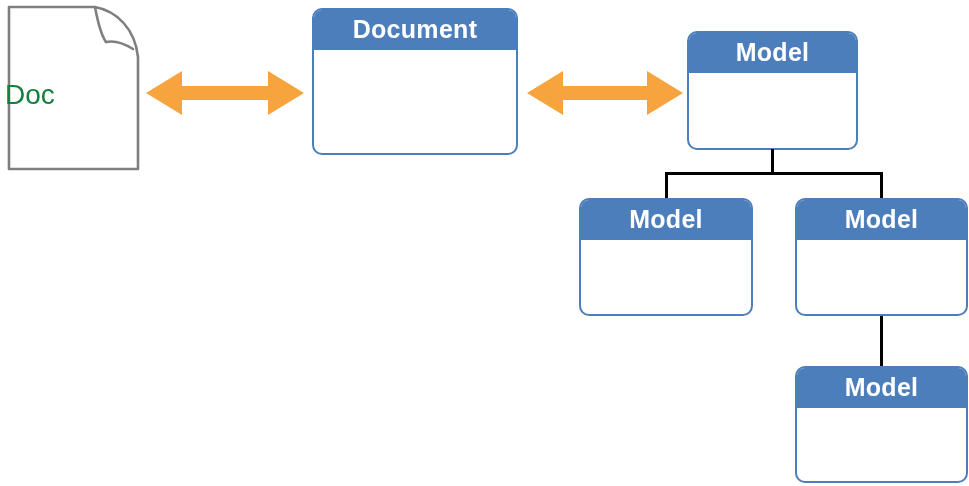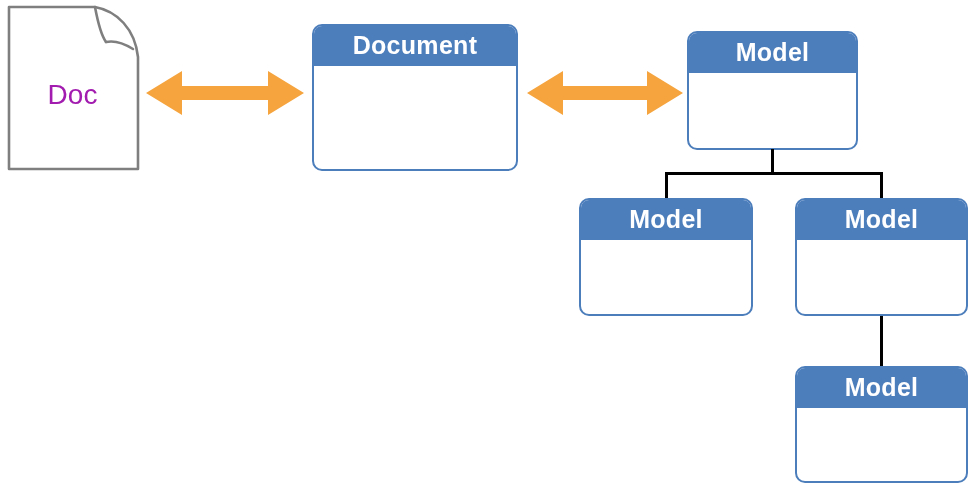--- a/index.html
+++ b/index.html
@@ -34,23 +34,23 @@
   .doc-icon path.inner {
     fill: none;
   }
   .doc-label {
     position: absolute;
     left: 5px;
     top: 78px;
     width: 135px;
     height: 34px;
     line-height: 34px;
-    text-align: center;
+    text-align: left;
     font-size: 28px;
-    color: #a21caf;
+    color: #15803d;
   }
 
   
   .arrow {
     position: absolute;
   }
   .arrow polygon {
     fill: var(--arrow-orange, #f5a43e);
   }
 
@@ -70,21 +70,21 @@
     color: var(--title-white, #fff);
     font-weight: bold;
     font-size: 25px;
     text-align: center;
     letter-spacing: 0.3px;
   }
   .node-body {
     background: #ffffff;
   }
 
-  .document-node { left: 312px; top: 24px;  width: 206px; height: 147px; }
+  .document-node { left: 312px; top: 8px;  width: 206px; height: 147px; }
   .model-root    { left: 687px; top: 31px;  width: 171px; height: 119px; }
   .model-left    { left: 579px; top: 198px; width: 174px; height: 118px; }
   .model-right   { left: 795px; top: 198px; width: 173px; height: 118px; }
   .model-bottom  { left: 795px; top: 366px; width: 173px; height: 117px; }
 
   
   .connector {
     position: absolute;
     background: var(--connector-black, #000);
   }

